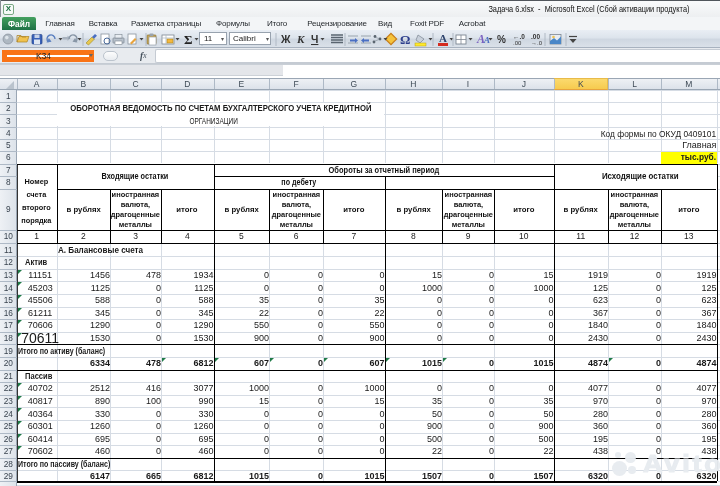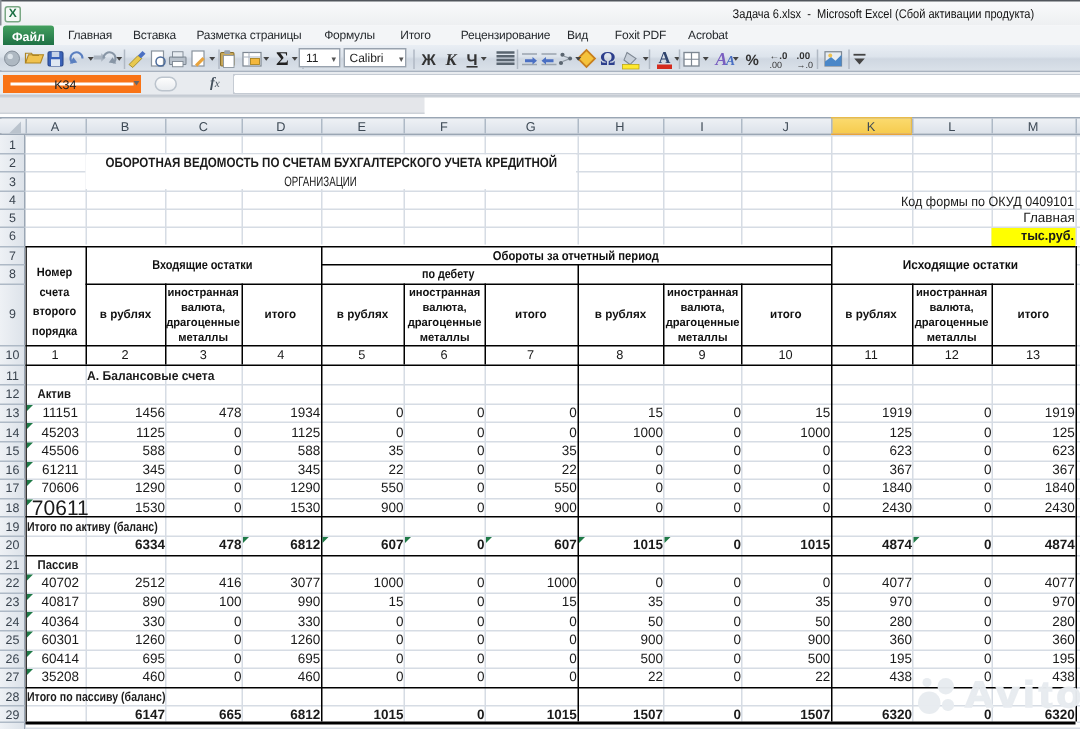--- a/index.html
+++ b/index.html
@@ -981,21 +981,21 @@
 <div style="position:absolute;left:553.5px;top:432.5px;width:54.5px;height:12.6px;font-size:9px;font-weight:400;color:#1a1a1a;text-align:right;padding-right:3px;display:flex;flex-direction:column;justify-content:center;align-items:flex-end;">
       <span style="white-space:nowrap;">195</span>
     </div>
 <div style="position:absolute;left:608.0px;top:432.5px;width:53.0px;height:12.6px;font-size:9px;font-weight:400;color:#1a1a1a;text-align:right;padding-right:3px;display:flex;flex-direction:column;justify-content:center;align-items:flex-end;">
       <span style="white-space:nowrap;">0</span>
     </div>
 <div style="position:absolute;left:661.0px;top:432.5px;width:55.5px;height:12.6px;font-size:9px;font-weight:400;color:#1a1a1a;text-align:right;padding-right:3px;display:flex;flex-direction:column;justify-content:center;align-items:flex-end;">
       <span style="white-space:nowrap;">195</span>
     </div>
 <div style="position:absolute;left:20.2px;top:445.1px;width:40.0px;height:12.6px;font-size:9px;font-weight:400;color:#1a1a1a;text-align:center;display:flex;flex-direction:column;justify-content:center;align-items:center;">
-      <span style="white-space:nowrap;">35208</span>
+      <span style="white-space:nowrap;">70602</span>
     </div>
 <div style="position:absolute;left:56.7px;top:445.1px;width:53.3px;height:12.6px;font-size:9px;font-weight:400;color:#1a1a1a;text-align:right;padding-right:3px;display:flex;flex-direction:column;justify-content:center;align-items:flex-end;">
       <span style="white-space:nowrap;">460</span>
     </div>
 <div style="position:absolute;left:110.0px;top:445.1px;width:51.0px;height:12.6px;font-size:9px;font-weight:400;color:#1a1a1a;text-align:right;padding-right:3px;display:flex;flex-direction:column;justify-content:center;align-items:flex-end;">
       <span style="white-space:nowrap;">0</span>
     </div>
 <div style="position:absolute;left:161.0px;top:445.1px;width:52.5px;height:12.6px;font-size:9px;font-weight:400;color:#1a1a1a;text-align:right;padding-right:3px;display:flex;flex-direction:column;justify-content:center;align-items:flex-end;">
       <span style="white-space:nowrap;">460</span>
     </div>

